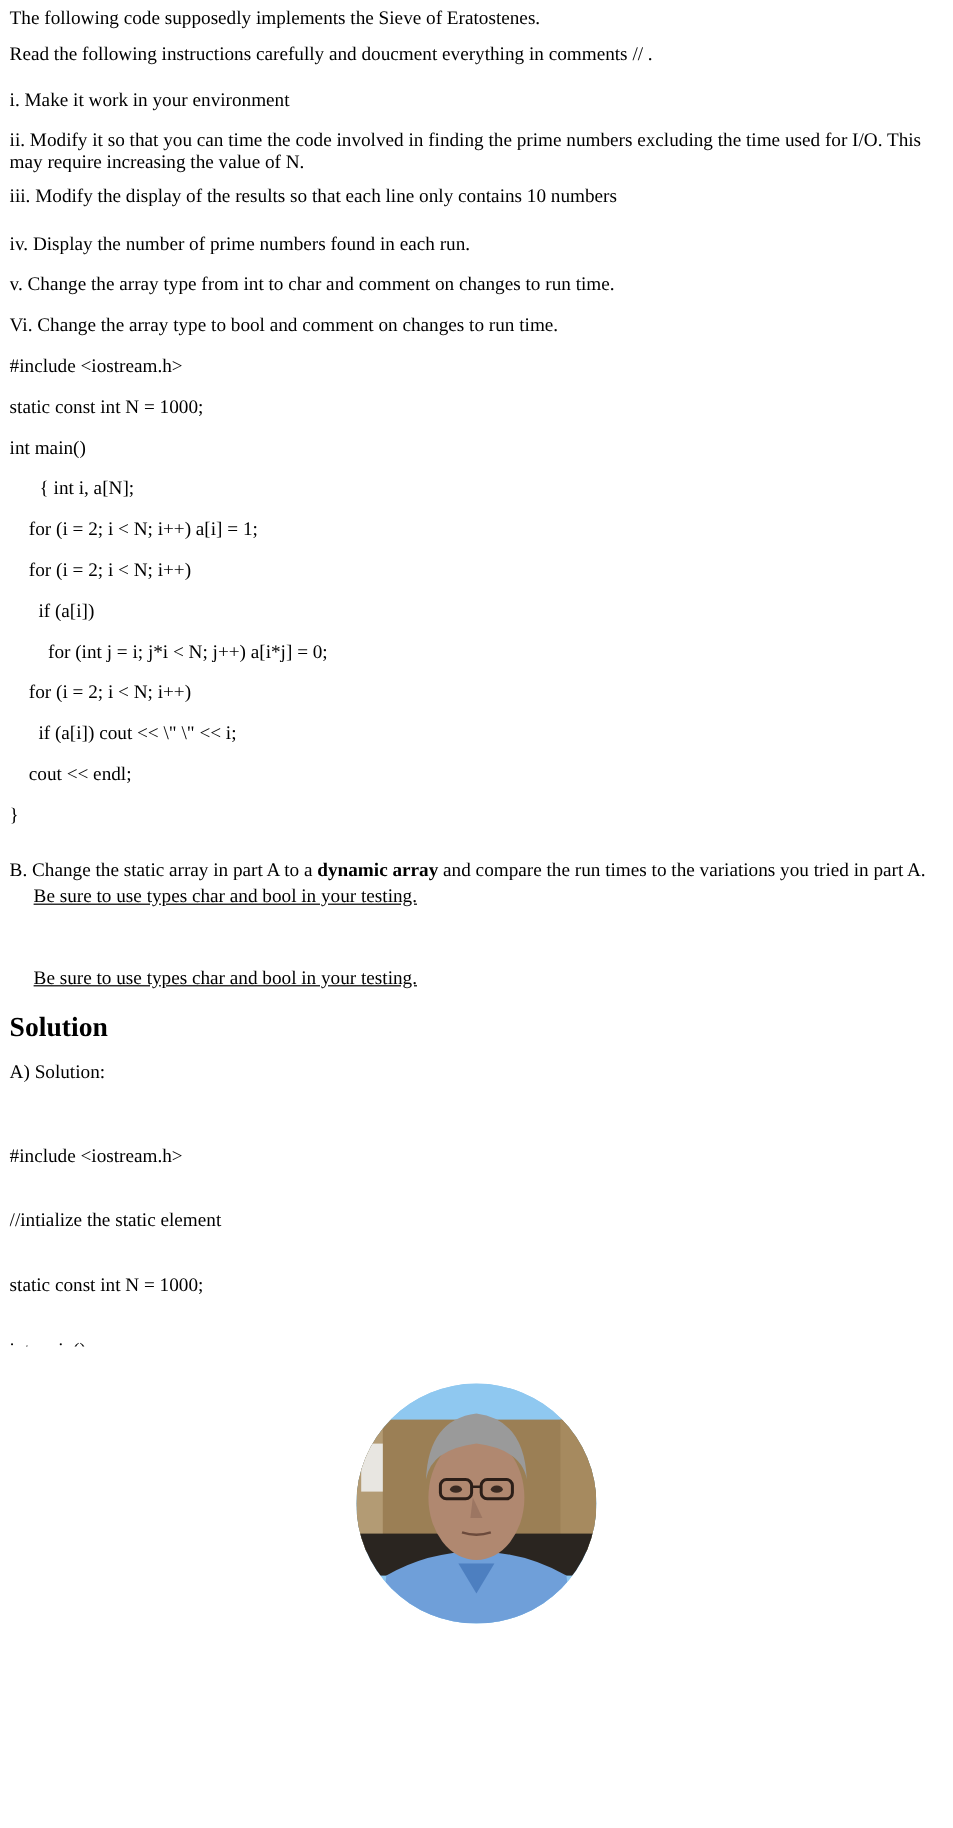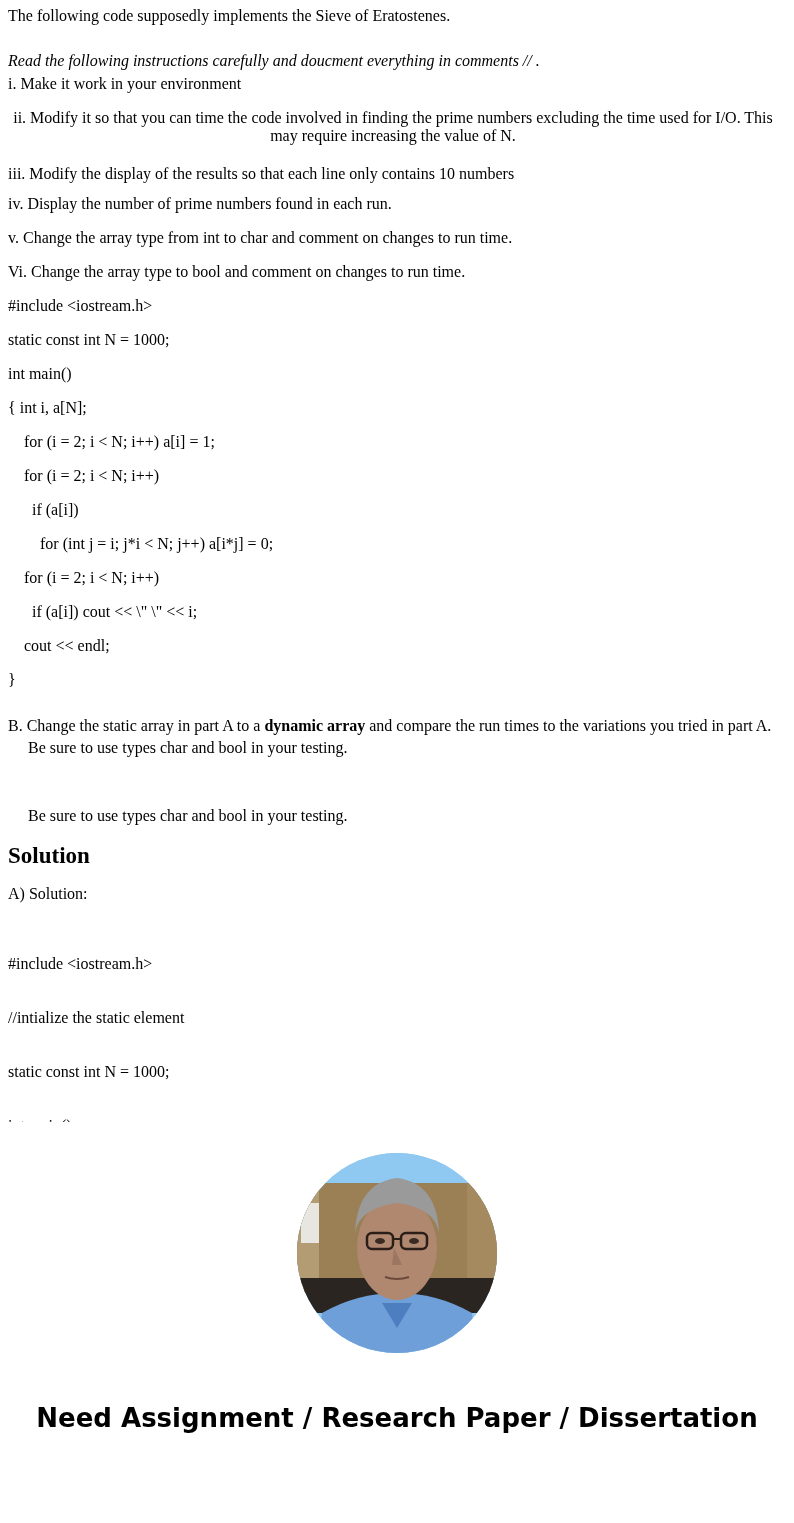--- a/index.html
+++ b/index.html
@@ -16,28 +16,27 @@
       position: absolute;
       left: 8px;
       top: 0;
       width: 778px;
       height: 1122px;
       overflow: hidden;
     }
     .doc p {
       margin: 0;
       line-height: 18px;
-      text-align: center;
     }
     .para { position: absolute; left: 0; white-space: nowrap; }
     .wrap { white-space: normal; width: 770px; }
     .ind1 { padding-left: 16px; }
     .ind2 { padding-left: 24px; }
     .ind3 { padding-left: 32px; }
-    .ind4 { padding-left: 20px; }
+    .ind4 { padding-left: 20px; text-decoration: underline; }
     h3.sol {
       position: absolute;
       left: 0;
       margin: 0;
       font-size: 23px;
       font-weight: bold;
       line-height: 22px;
     }
     .codeblock {
       position: absolute;
@@ -70,32 +69,32 @@
     }
     .promo div { white-space: nowrap; }
     b { font-weight: bold; }
   </style>
 </head>
 <body>
 
 <div class="doc">
 
   <p class="para" style="top:7px;">The following code supposedly implements the Sieve of Eratostenes.</p>
-  <p class="para" style="top:52px;font-style:italic;">Read the following instructions carefully and doucment everything in comments // .</p>
+  <p class="para" style="top:37px;">Read the following instructions carefully and doucment everything in comments // .</p>
   <p class="para" style="top:75px;">i. Make it work in your environment</p>
   <p class="para wrap" style="top:109px;">ii. Modify it so that you can time the code involved in finding the prime numbers excluding the time used for I/O. This may require increasing the value of N.</p>
-  <p class="para" style="top:165px;">iii. Modify the display of the results so that each line only contains 10 numbers</p>
+  <p class="para" style="top:155px;">iii. Modify the display of the results so that each line only contains 10 numbers</p>
   <p class="para" style="top:195px;">iv. Display the number of prime numbers found in each run.</p>
   <p class="para" style="top:229px;">v. Change the array type from int to char and comment on changes to run time.</p>
   <p class="para" style="top:263px;">Vi. Change the array type to bool and comment on changes to run time.</p>
 
   <p class="para" style="top:297px;">#include &lt;iostream.h&gt;</p>
   <p class="para" style="top:331px;">static const int N = 1000;</p>
   <p class="para" style="top:365px;">int main()</p>
-  <p class="para" style="top:399px;">{ int i, a[N];</p>
+  <p class="para" style="top:399px;margin-left:25px;">{ int i, a[N];</p>
   <p class="para ind1" style="top:433px;">for (i = 2; i &lt; N; i++) a[i] = 1;</p>
   <p class="para ind1" style="top:467px;">for (i = 2; i &lt; N; i++)</p>
   <p class="para ind2" style="top:501px;">if (a[i])</p>
   <p class="para ind3" style="top:535px;">for (int j = i; j*i &lt; N; j++) a[i*j] = 0;</p>
   <p class="para ind1" style="top:569px;">for (i = 2; i &lt; N; i++)</p>
   <p class="para ind2" style="top:603px;">if (a[i]) cout &lt;&lt; \" \" &lt;&lt; i;</p>
   <p class="para ind1" style="top:637px;">cout &lt;&lt; endl;</p>
   <p class="para" style="top:671px;">}</p>
 
   <p class="para" style="top:717px;"><span>B. Change the static array in part A to a </span><b>dynamic array</b><span> and compare the run times to the variations you tried in part A.</span></p>
@@ -137,14 +136,13 @@
     <rect x="104" y="80" width="26" height="16" rx="5" fill="none" stroke="#2b1e18" stroke-width="2.5"></rect>
     <line x1="96" y1="86" x2="104" y2="86" stroke="#2b1e18" stroke-width="2"></line>
     <ellipse cx="83" cy="88" rx="5" ry="3" fill="#3a2a22"></ellipse>
     <ellipse cx="117" cy="88" rx="5" ry="3" fill="#3a2a22"></ellipse>
     <path d="M97 95 L95 112 L105 112 Z" fill="#9c7662"></path>
     <path d="M88 124 Q100 128 112 124" stroke="#6b4a3c" stroke-width="2" fill="none"></path>
   </svg>
 </div>
 
 <div class="promo">
-  <div>Need Assignment / Research Paper / Dissertation</div>
 </div>
 
 </body></html>

